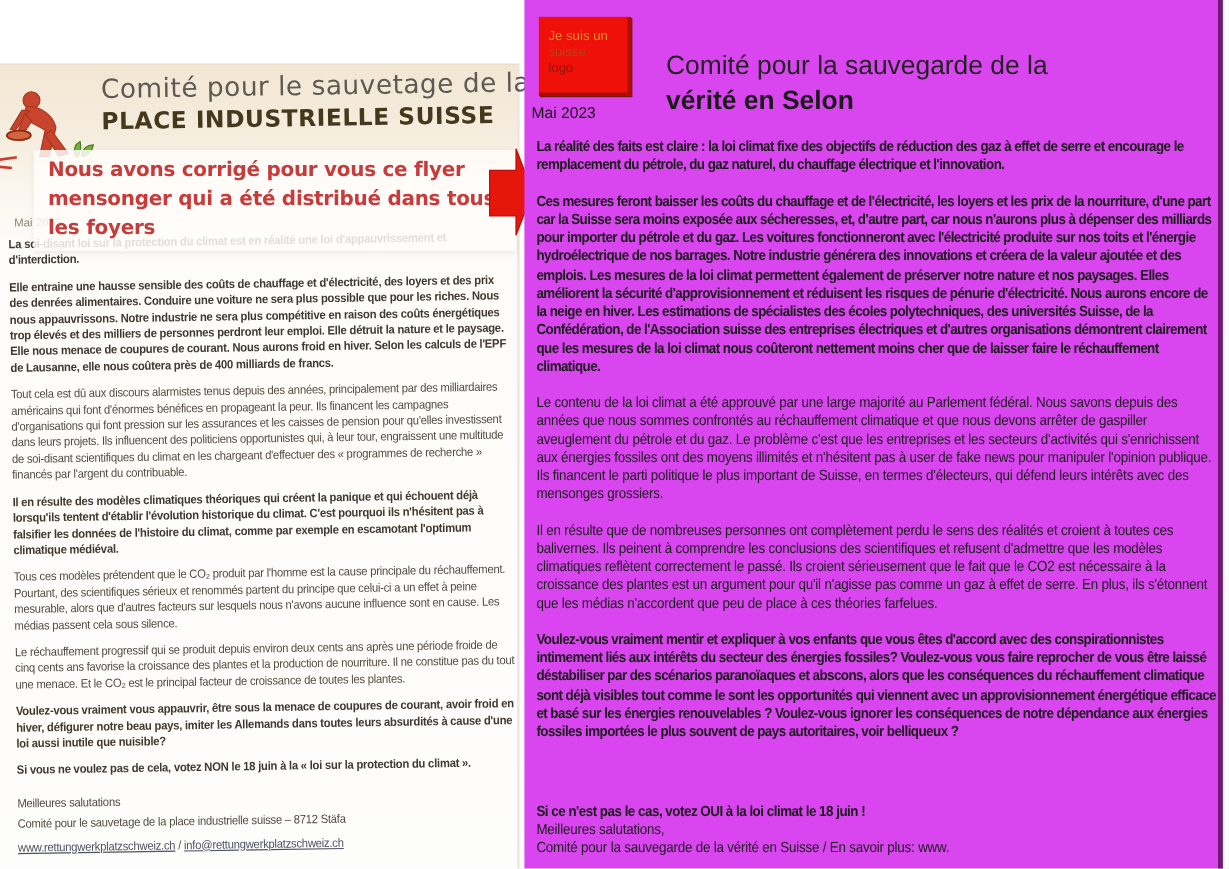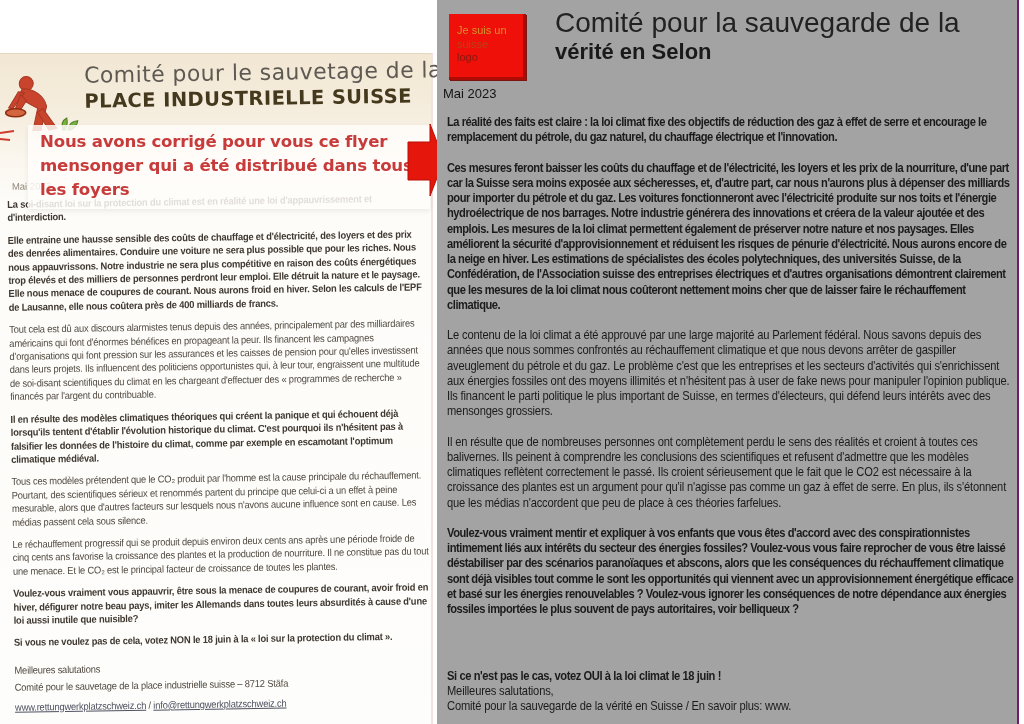--- a/index.html
+++ b/index.html
@@ -28,28 +28,28 @@
   .scribble{position:absolute;left:0;top:74px;}
   .annotation{position:absolute;left:28px;right:1px;top:71px;background:rgba(255,253,250,.84);
       padding:5px 4px 7px 12px;box-shadow:0 2px 5px rgba(90,70,40,.10);
       font-family:"DejaVu Sans",sans-serif;font-weight:bold;font-size:16.6px;line-height:24px;
       color:#c73b3b;letter-spacing:-.2px;}
 
   
   .big-arrow{position:absolute;left:406px;top:122px;}
 
   
-  .right-panel{position:absolute;left:437px;top:0;right:5px;bottom:0;background:#a3a3a3;border-right:2px solid #701a75;text-decoration:underline;}
+  .right-panel{position:absolute;left:437px;top:0;right:5px;bottom:0;background:#d946ef;border-right:4px solid #701a75;text-decoration:underline;}
   .logo-box{position:absolute;left:12px;top:14px;width:69px;height:56px;background:#ee1009;
       padding:10px 0 0 8px;font-size:11px;line-height:13.5px;
       box-shadow:inset -3px -3px 0 rgba(70,5,0,.38),1px 1px 0 #7a1512;}
   .ll0{color:#d8922e;} .ll1{color:#b54615;} .ll2{color:#8c180e;}
   .r-date{position:absolute;left:6px;top:86px;font-size:13px;color:#141414;}
   .r-title{position:absolute;left:118px;top:8px;white-space:nowrap;}
-  .r-title1{font-size:28px;line-height:29px;color:#222;}
+  .r-title1{font-size:22px;line-height:29px;color:#222;margin-top:32px;}
   .r-title2{font-size:22px;line-height:29px;font-weight:bold;color:#1a1a1a;}
   .right-body{position:absolute;left:10px;top:115px;width:622px;height:552px;overflow:hidden;
       transform:scaleX(.915);transform-origin:left top;
       font-size:12.2px;line-height:15.25px;letter-spacing:-.18px;color:#1b1b1b;}
   .right-body p{margin:0 0 15px 0;}
   .right-body p.b{font-weight:bold;letter-spacing:-.5px;}
   .right-close{position:absolute;left:10px;top:669px;width:622px;transform:scaleX(.915);transform-origin:left top;
       font-size:12.2px;line-height:15.2px;letter-spacing:-.18px;color:#1b1b1b;}
   .right-close .cta{font-weight:bold;letter-spacing:-.45px;}
 </style>

